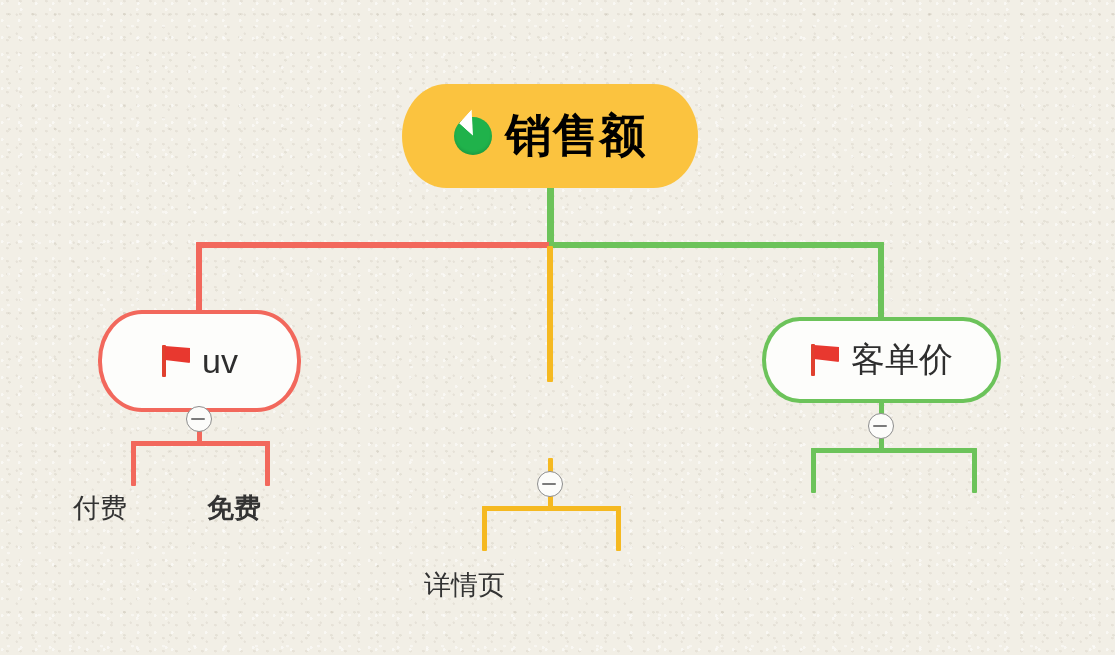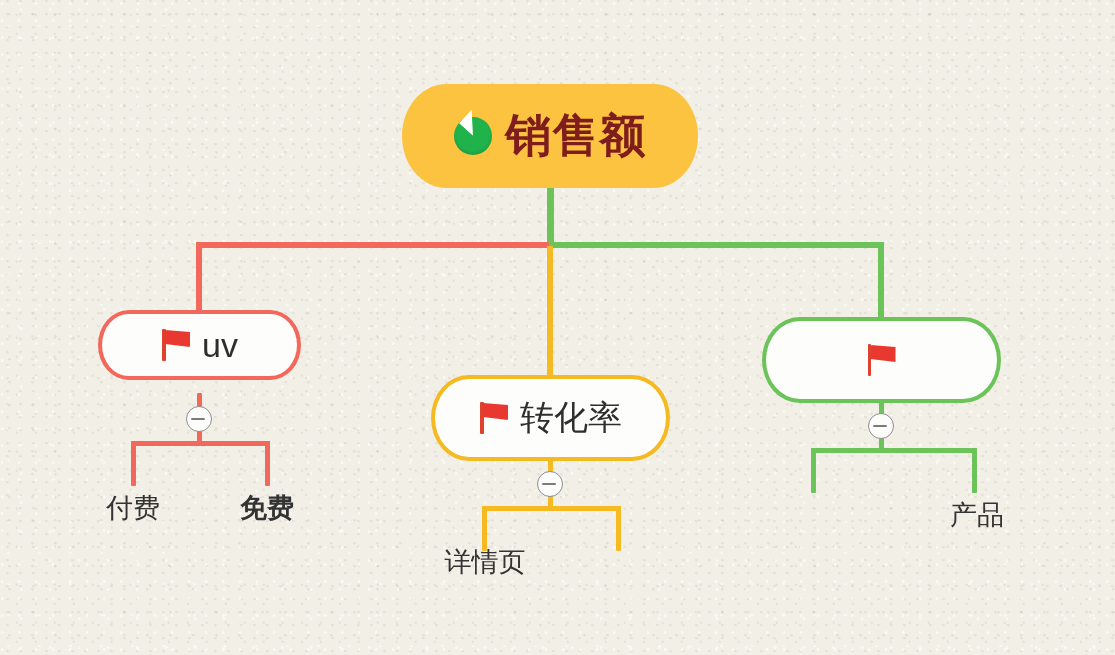--- a/index.html
+++ b/index.html
@@ -41,21 +41,21 @@
     display: flex;
     align-items: center;
     justify-content: center;
     box-sizing: border-box;
     white-space: nowrap;
   }
 
   .node-root {
     background: #fbc33f;
     border-radius: 46px / 54px;
-    color: #7f1d1d;
+    color: #000000;
     font-size: 46px;
     font-weight: bold;
     letter-spacing: 1px;
     gap: 14px;
   }
 
   .node-branch {
     background: #fdfdfb;
     border-radius: 44px / 50px;
     color: #2e2e2e;
@@ -67,21 +67,21 @@
   .node-branch.b-red   { border: 4px solid #f2685c; }
   .node-branch.b-yel   { border: 4px solid #f5b921; }
   .node-branch.b-grn   { border: 4px solid #6cc martin; }
   .node-branch.b-grn   { border: 4px solid #6cc35a; }
 
   .node-leaf {
     position: absolute;
     color: #333333;
     font-size: 27px;
     white-space: nowrap;
-    text-align: center;
+    text-align: left;
   }
 
   
   .pie-icon {
     width: 38px;
     height: 38px;
     border-radius: 50%;
     background: #20b24b;
     position: relative;
     flex: 0 0 auto;
@@ -179,51 +179,42 @@
   <div class="conn" style="left:879px; top:400px; width:5px; height:52px; background:#6cc35a;"></div>
   <div class="conn" style="left:811px; top:448px; width:166px; height:5px; background:#6cc35a;"></div>
   <div class="conn" style="left:811px; top:448px; width:5px; height:45px; background:#6cc35a;"></div>
   <div class="conn" style="left:972px; top:448px; width:5px; height:45px; background:#6cc35a;"></div>
 
   <div class="node node-root" style="left:402px; top:84px; width:296px; height:104px;">
     <span class="pie-icon"></span>
     <span>销售额</span>
   </div>
 
-  <div class="node node-branch b-red" style="left:98px; top:310px; width:203px; height:70px;">
+  <div class="node node-branch b-red" style="left:98px; top:310px; width:203px; height:102px;">
     <span class="flag-icon">
       <span class="pole"></span>
         <span class="cloth"></span>
     </span>
     <span>uv</span>
   </div>
   <div class="toggle" style="left:186px; top:406px;"></div>
   <div class="node-leaf" style="left:73px; top:490px; width:120px;">
     <span>付费</span>
   </div>
   <div class="node-leaf" style="left:207px; top:490px; width:120px;font-weight:bold;">
     <span>免费</span>
   </div>
 
-  <div class="node node-branch b-yel" style="left:431px; top:375px; width:239px; height:86px;">
-    <span class="flag-icon">
-      <span class="pole"></span>
-        <span class="cloth"></span>
-    </span>
-    <span>转化率</span>
-  </div>
   <div class="toggle" style="left:537px; top:471px;"></div>
-  <div class="node-leaf" style="left:424px; top:544px; width:122px;">
+  <div class="node-leaf" style="left:424px; top:567px; width:122px;">
     <span>详情页</span>
   </div>
 
   <div class="node node-branch b-grn" style="left:762px; top:317px; width:239px; height:86px;">
     <span class="flag-icon">
       <span class="pole"></span>
         <span class="cloth"></span>
     </span>
+    <span>客单价</span>
   </div>
   <div class="toggle" style="left:868px; top:413px;"></div>
-  <div class="node-leaf" style="left:913px; top:497px; width:128px;">
-    <span>产品</span>
-  </div>
 
 </div>
 
 </body></html>

